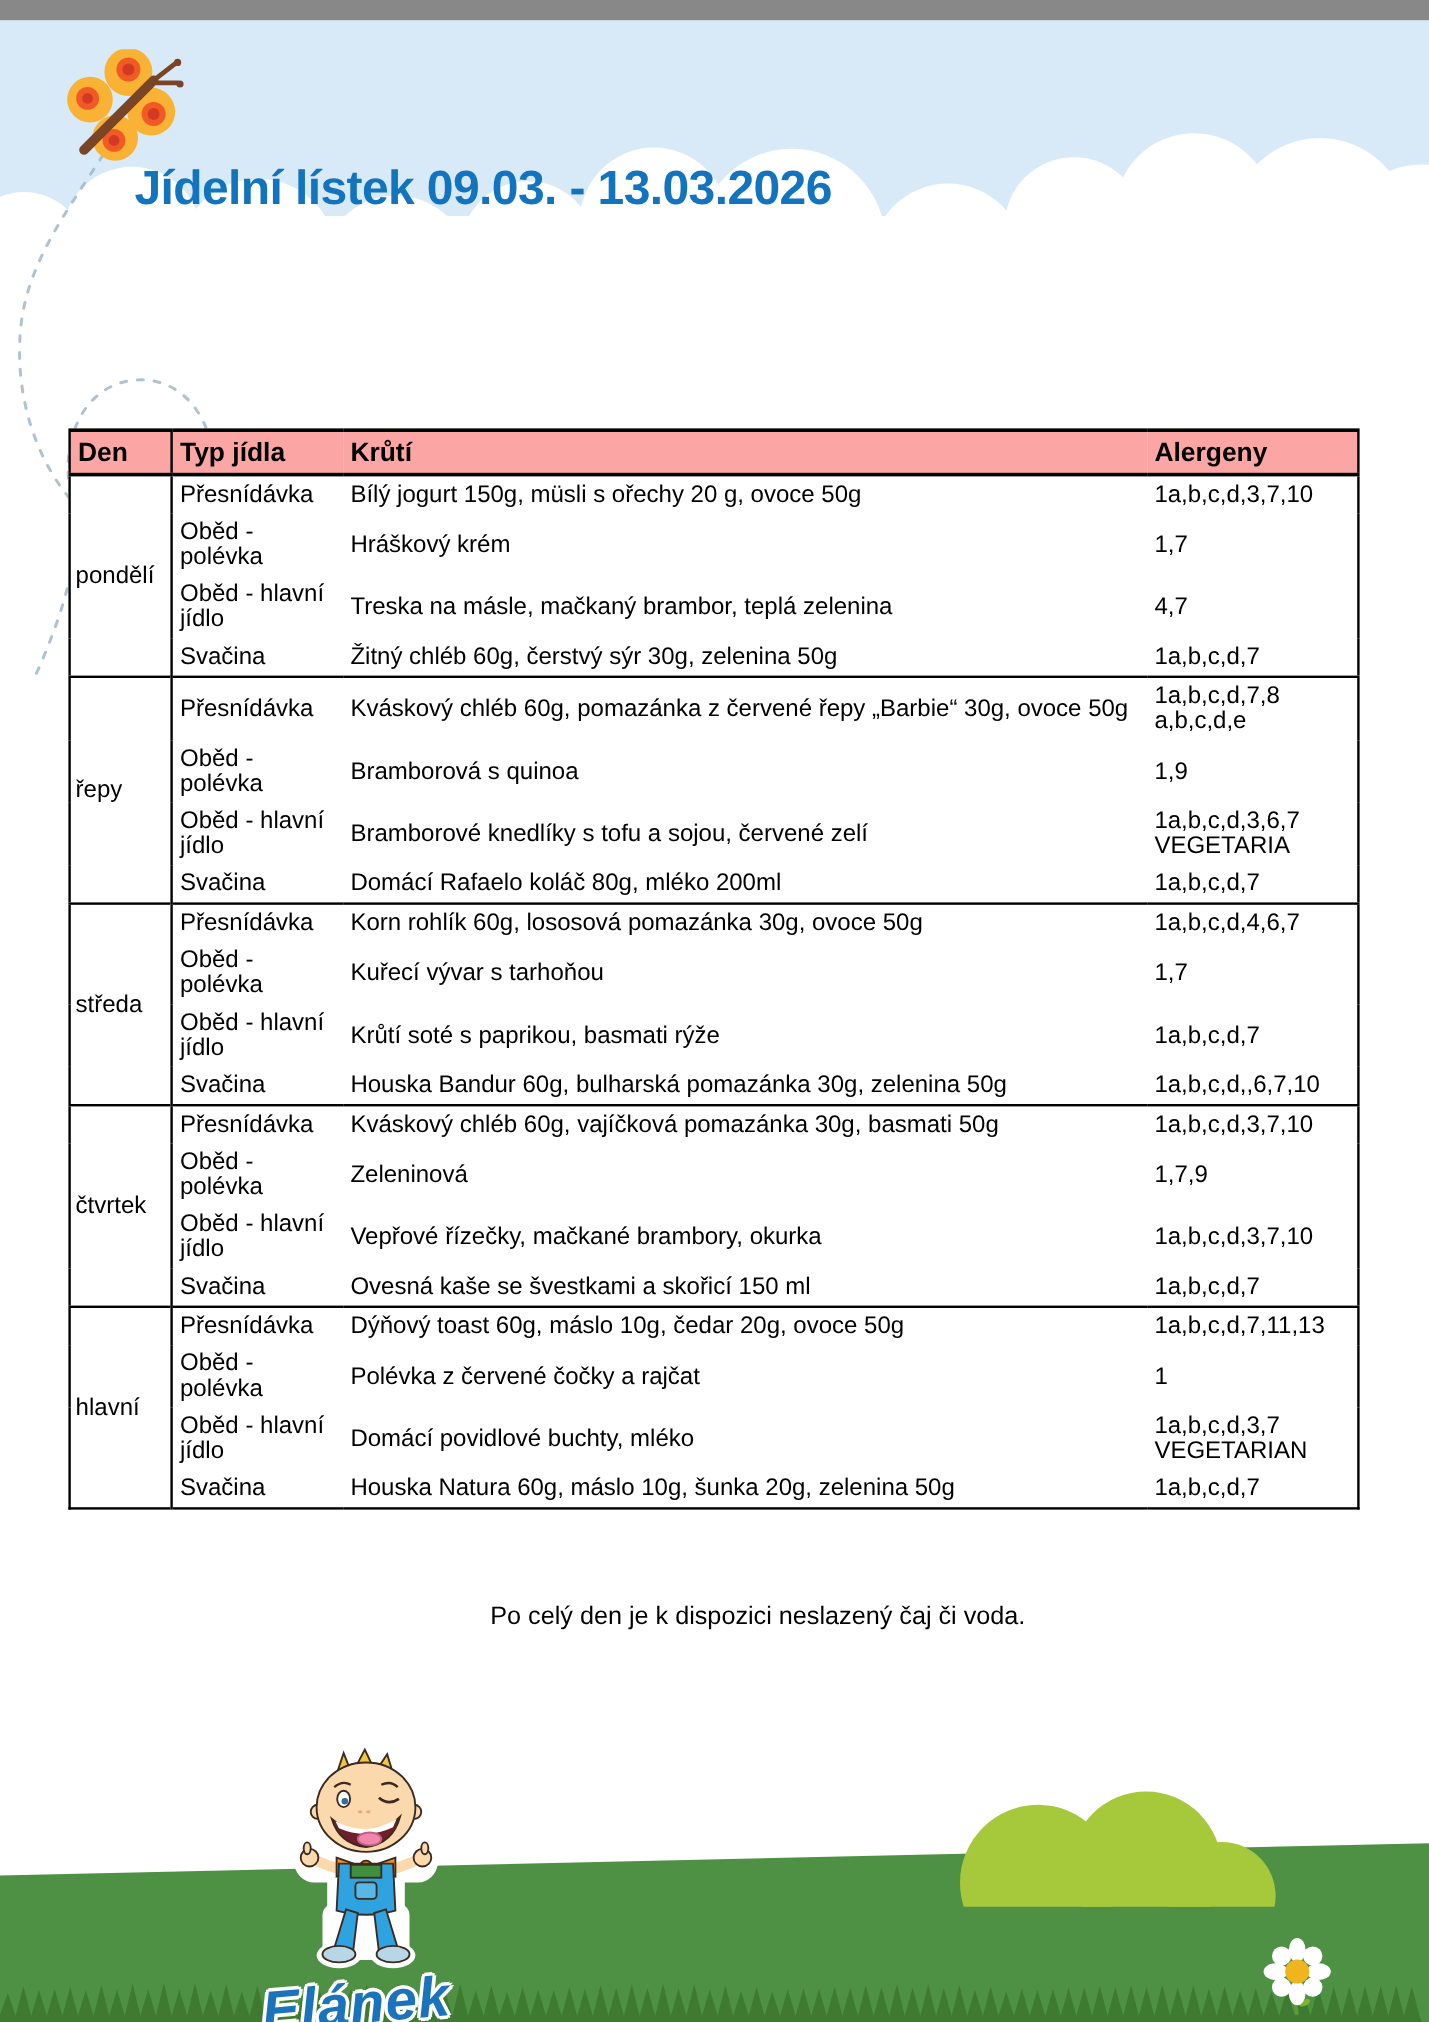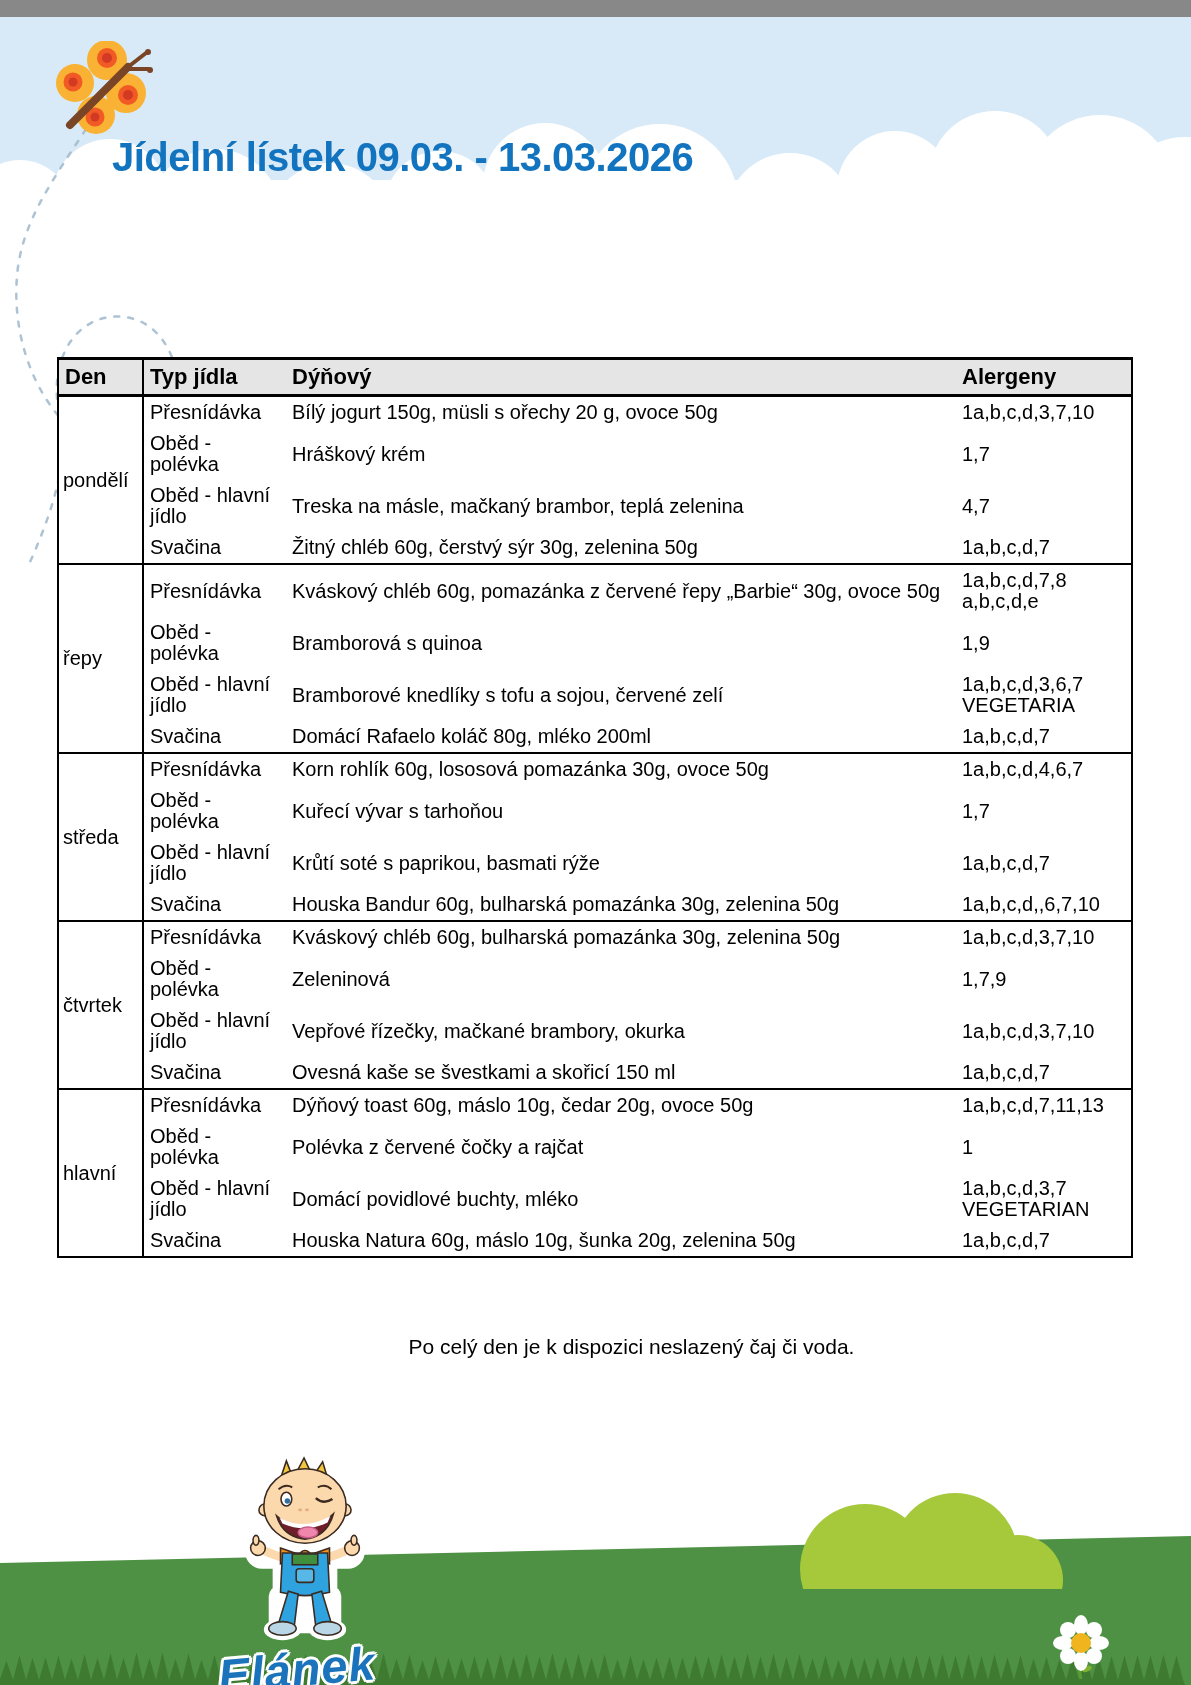--- a/index.html
+++ b/index.html
@@ -23,21 +23,21 @@
     width:1074px;border-collapse:collapse;table-layout:fixed;
     background:#fff;border:2px solid #000;
   }
   .menu-table col.c-day{width:85px;}
   .menu-table col.c-typ{width:143px;}
   .menu-table col.c-dish{width:670px;}
   .menu-table col.c-alg{width:176px;}
   .menu-table th{
     font-size:22px;font-weight:bold;text-align:left;
     padding:4px 6px;border-top:3px solid #000;border-bottom:3px solid #000;
-    background:#e5e5e5;
+    background:#fca5a5;
   }
   .menu-table th.h-day{border-right:2px solid #000;}
   .menu-table td{
     font-size:20px;line-height:21px;vertical-align:middle;
     padding:5px 6px;background:#fff;
   }
   .menu-table td.day{
     font-weight:normal;border-right:2px solid #000;padding-left:4px;
   }
   .menu-table tr.gs td{border-top:2px solid #000;}
@@ -115,21 +115,21 @@
     <colgroup>
         <col class="c-day">
         <col class="c-typ">
         <col class="c-dish">
         <col class="c-alg">
       </colgroup>
     <thead>
       <tr>
         <th class="h-day">Den</th>
         <th>Typ jídla</th>
-        <th>Dýňový</th>
+        <th>Krůtí</th>
         <th>Alergeny</th>
       </tr>
     </thead>
     <tbody>
 
       <tr>
         <td class="day" rowspan="4">pondělí</td>
         <td class="typ">Přesnídávka</td>
         <td class="dish">Bílý jogurt 150g, müsli s ořechy 20 g, ovoce 50g</td>
         <td class="alg">1a,b,c,d,3,7,10</td>
@@ -192,21 +192,21 @@
       </tr>
       <tr>
         <td class="typ">Svačina</td>
         <td class="dish">Houska Bandur 60g, bulharská pomazánka 30g, zelenina 50g</td>
         <td class="alg">1a,b,c,d,,6,7,10</td>
       </tr>
 
       <tr class="gs">
         <td class="day" rowspan="4">čtvrtek</td>
         <td class="typ">Přesnídávka</td>
-        <td class="dish">Kváskový chléb 60g, bulharská pomazánka 30g, zelenina 50g</td>
+        <td class="dish">Kváskový chléb 60g, vajíčková pomazánka 30g, basmati 50g</td>
         <td class="alg">1a,b,c,d,3,7,10</td>
       </tr>
       <tr>
         <td class="typ">Oběd - polévka</td>
         <td class="dish">Zeleninová</td>
         <td class="alg">1,7,9</td>
       </tr>
       <tr>
         <td class="typ">Oběd - hlavní jídlo</td>
         <td class="dish">Vepřové řízečky, mačkané brambory, okurka</td>

